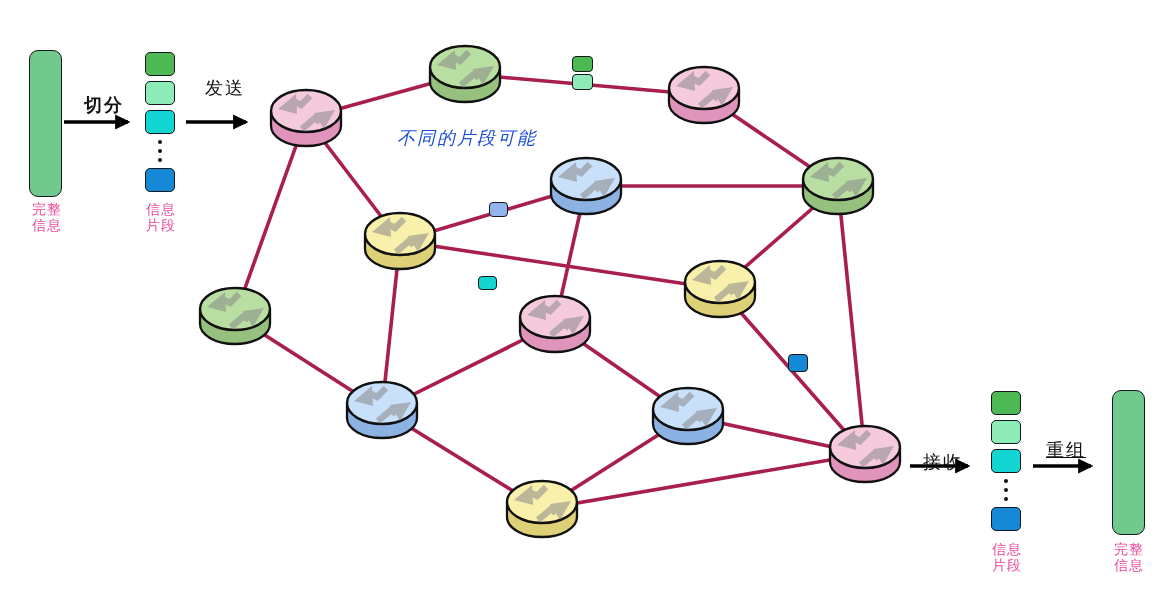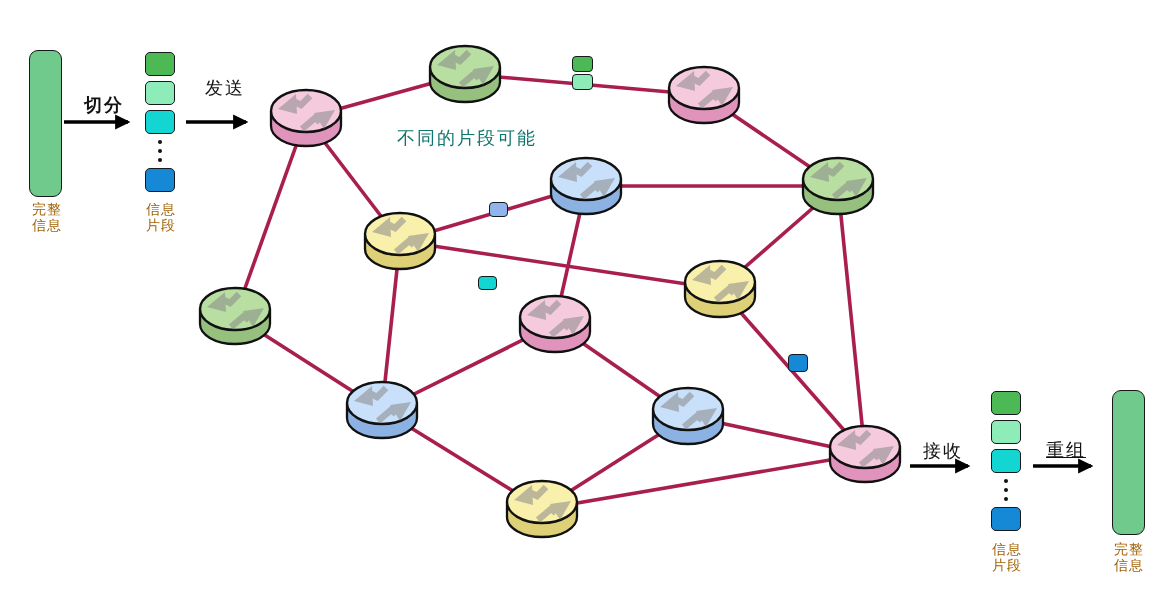--- a/index.html
+++ b/index.html
@@ -9,24 +9,24 @@
   }
   #edge-layer{position:absolute;left:0;top:0;z-index:1;}
   .router{position:absolute;width:76px;height:64px;z-index:2;}
   .packet{position:absolute;z-index:3;border:1.6px solid #15181d;border-radius:4px;box-sizing:border-box;}
   .bar{position:absolute;z-index:2;border:1.7px solid #15181d;border-radius:9px;box-sizing:border-box;}
   .frag-stack{position:absolute;z-index:2;display:flex;flex-direction:column;gap:5px;align-items:center;}
   .frag{width:30px;height:24px;border:1.6px solid #15181d;border-radius:5px;box-sizing:border-box;}
   .frag-dots{height:22px;display:flex;flex-direction:column;justify-content:space-between;align-items:center;padding:1px 0;}
   .frag-dots i{width:4px;height:4px;border-radius:50%;background:#111;display:block;}
   .flow-label{position:absolute;z-index:2;width:64px;text-align:center;font-size:18px;letter-spacing:2px;color:#111;}
-  .small-label{position:absolute;z-index:2;width:64px;text-align:center;font-size:14px;line-height:16px;letter-spacing:1px;color:#a16207;}
+  .small-label{position:absolute;z-index:2;width:64px;text-align:center;font-size:14px;line-height:16px;letter-spacing:1px;color:#ec4899;}
   .small-label .ln{display:block;}
   #annotation{position:absolute;z-index:2;left:372px;top:127px;width:190px;text-align:center;
-    font-size:18px;line-height:23px;letter-spacing:2px;color:#0f766e;}
+    font-size:18px;line-height:23px;letter-spacing:2px;color:#1d4ed8;font-style:italic;}
   #annotation .ln{display:block;}
 </style>
 </head>
 <body>
 
 <div id="stage">
 
   <svg id="edge-layer" width="1175" height="607">
     <defs>
       <marker id="ah" viewBox="0 0 10 10" refX="8.5" refY="5" markerWidth="4.2" markerHeight="4.2" orient="auto">
@@ -83,21 +83,21 @@
   <div class="small-label" style="left:129px;top:201px;">
     <span class="ln">信息</span>
     <span class="ln">片段</span>
   </div>
   <div class="flow-label" style="left:193px;top:76px;">发送</div>
 
   <div id="annotation">
     <span class="ln">不同的片段可能</span>
   </div>
 
-  <div class="flow-label" style="left:911px;top:439px;">接收</div>
+  <div class="flow-label" style="left:911px;top:450px;">接收</div>
   <div class="frag-stack" id="frag-stack-right" style="left:991px;top:391px;">
       <div class="frag" style="background: rgb(77, 185, 84);"></div>
       <div class="frag" style="background: rgb(142, 236, 184);"></div>
       <div class="frag" style="background: rgb(19, 214, 210);"></div>
       <div class="frag-dots">
         <i></i>
         <i></i>
         <i></i>
       </div>
       <div class="frag" style="background: rgb(21, 136, 214);"></div>

